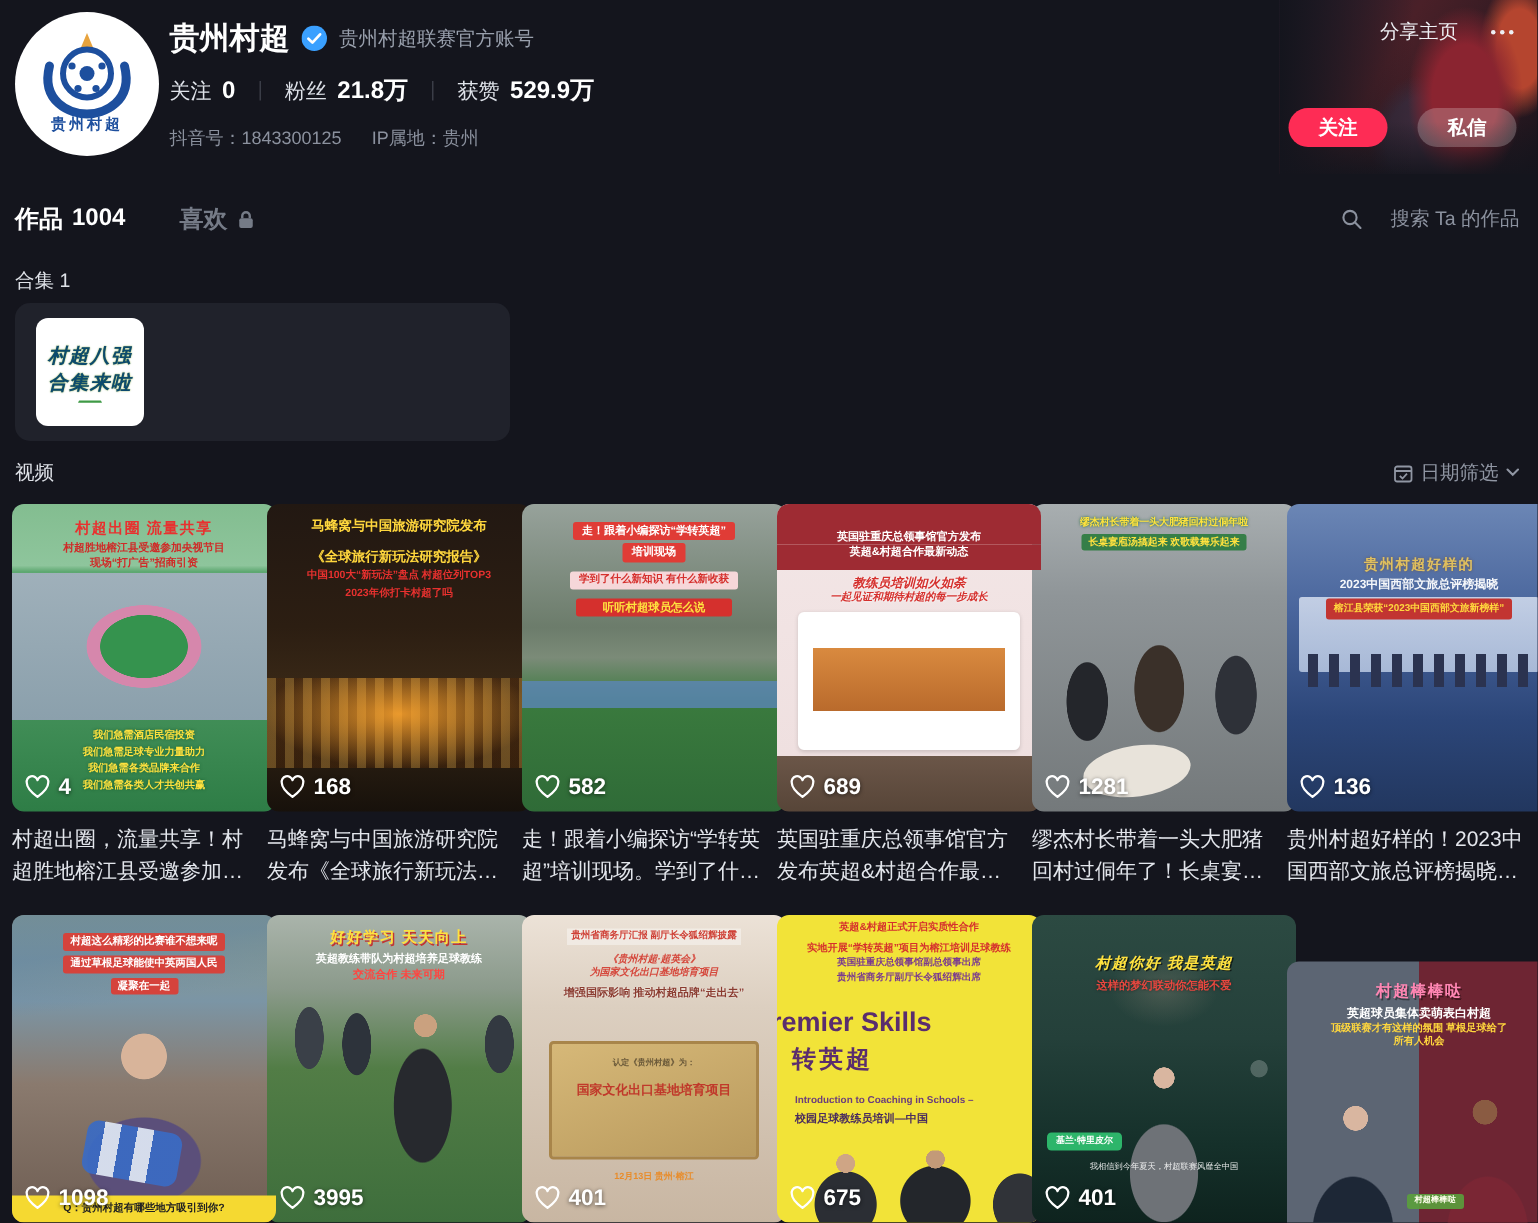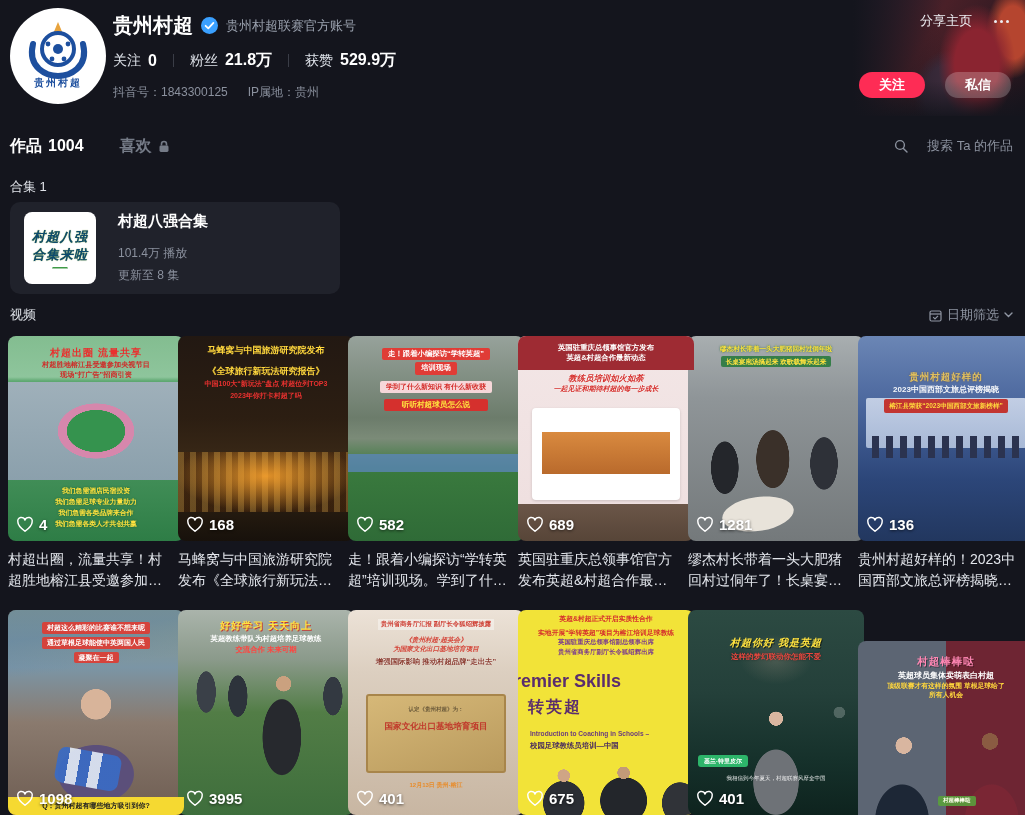--- a/index.html
+++ b/index.html
@@ -94,21 +94,21 @@
   .thumb-3::before{content:"";position:absolute;top:118px;height:18px;left:0;right:0;background:rgba(91,134,184,.8);}
   .l3-r1{background:#e03c36;color:#fff;font-size:7.4px;padding:1px 6px;border-radius:2px;margin-top:2px;}
   .l3-pink{background:#f6d7d9;color:#d5302d;font-size:7px;padding:1px 6px;border-radius:2px;margin-top:6px;}
   .l3-r2{background:#d5302d;color:#ffe23f;font-size:7.6px;padding:1px 18px;border-radius:2px;margin-top:6px;}
   
   .thumb-4{background:linear-gradient(180deg,#f3e6e6 0%,#efe0e0 82%,#6b5648 82%,#574538 100%);}
   .thumb-4::before{content:"";position:absolute;top:72px;height:92px;left:14px;right:14px;background:#fff;border-radius:4px;
     box-shadow:0 1px 3px rgba(0,0,0,.15);}
   .thumb-4::after{content:"";position:absolute;top:96px;height:42px;left:24px;right:24px;
     background:linear-gradient(180deg,#d98a3f,#b96a2c);}
-  .l4-h1{align-self:stretch;max-width:100%;background:#9e2b33;color:#fff;font-size:7.4px;padding-top:7px;}
+  .l4-h1{align-self:stretch;max-width:100%;background:#9e2b33;color:#fff;font-size:7.4px;padding-top:17px;}
   .l4-h2{align-self:stretch;max-width:100%;background:#9e2b33;color:#fff;font-size:7.4px;padding-bottom:6px;}
   .l4-s1{color:#d5302d;font-size:8.4px;font-style:italic;margin-top:3px;text-shadow:0 0 2px #fff;}
   .l4-s2{color:#d5302d;font-size:7px;font-style:italic;text-shadow:0 0 2px #fff;}
   
   .thumb-5{background:linear-gradient(180deg,#a8aeb0 0%,#8f9598 30%,#74797b 100%);}
   .thumb-5::before{content:"";position:absolute;bottom:26px;left:8px;right:8px;height:86px;
     background:radial-gradient(ellipse 20px 38px at 18% 45%, #24262b 0 68%, rgba(0,0,0,0) 70%),
                radial-gradient(ellipse 24px 42px at 48% 35%, #3a3029 0 68%, rgba(0,0,0,0) 70%),
                radial-gradient(ellipse 20px 38px at 80% 40%, #2e3138 0 68%, rgba(0,0,0,0) 70%);}
   .thumb-5::after{content:"";position:absolute;bottom:10px;left:34px;width:72px;height:34px;border-radius:50%;
@@ -285,25 +285,20 @@
 </div>
 
 <div class="collection">
   <div class="sec-label">合集 1</div>
   <div class="col-card">
     <div class="col-thumb">
       <span class="g1">村超八强</span>
       <span class="g1">合集来啦</span>
       <span class="ribbon"></span>
     </div>
-    <div class="col-body">
-      <div class="col-title">村超八强合集</div>
-      <div class="col-sub">101.4万 播放</div>
-      <div class="col-sub2">更新至 8 集</div>
-    </div>
   </div>
 </div>
 
 <div class="videos">
   <div class="vid-head">
     <span class="sec-label">视频</span>
     <span class="filter">
       <svg width="13" height="13" viewBox="0 0 13 13">
         <rect x="1" y="2" width="11" height="10" rx="1.5" fill="none" stroke="#9096a3" stroke-width="1.2"></rect>
         <line x1="1" y1="5" x2="12" y2="5" stroke="#9096a3" stroke-width="1.2"></line>

